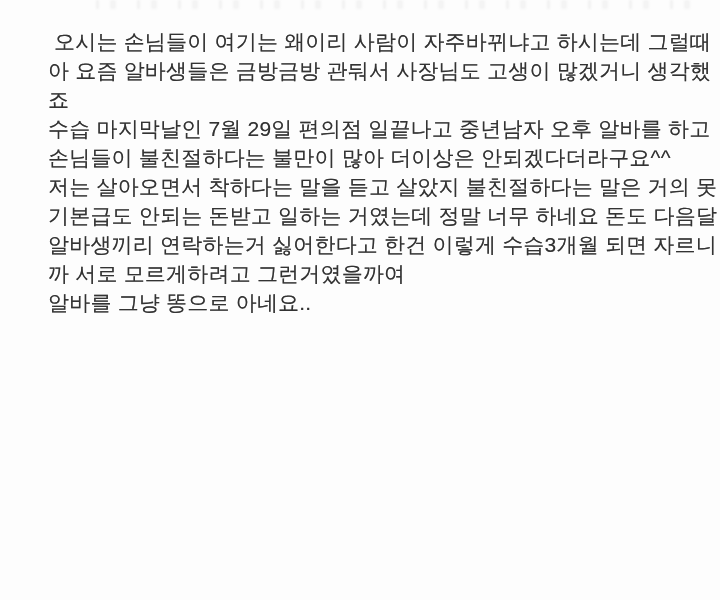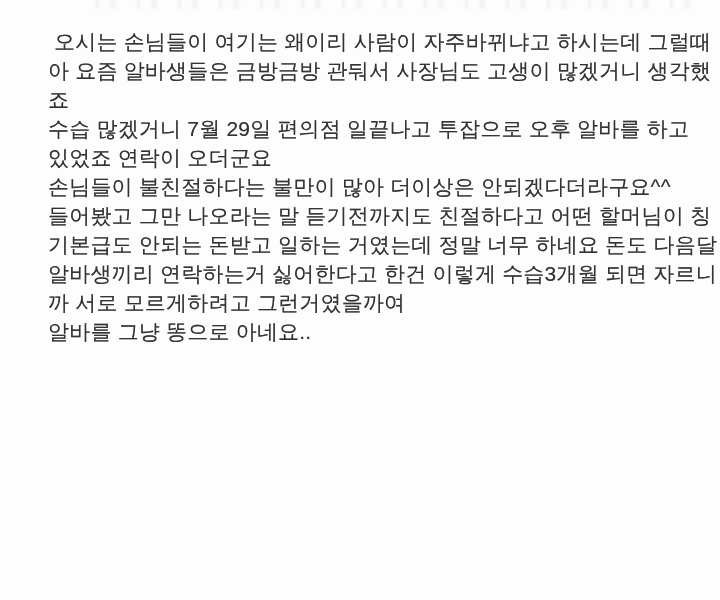--- a/index.html
+++ b/index.html
@@ -55,23 +55,22 @@
 <body>
 
 <div class="page">
 
   <div class="clipped-remnant"></div>
 
   <div class="text-block">
     <div class="line"> 오시는 손님들이 여기는 왜이리 사람이 자주바뀌냐고 하시는데 그럴때</div>
     <div class="line">아 요즘 알바생들은 금방금방 관둬서 사장님도 고생이 많겠거니 생각했</div>
     <div class="line">죠</div>
-    <div class="line">수습 많겠거니 7월 29일 편의점 일끝나고 투잡으로 오후 알바를 하고</div>
-    <div class="line">있었죠 연락이 오더군요</div>
+    <div class="line">수습 마지막날인 7월 29일 편의점 일끝나고 중년남자 오후 알바를 하고</div>
     <div class="line">손님들이 불친절하다는 불만이 많아 더이상은 안되겠다더라구요^^</div>
-    <div class="line">들어봤고 그만 나오라는 말 듣기전까지도 친절하다고 어떤 할머님이 칭</div>
+    <div class="line">저는 살아오면서 착하다는 말을 듣고 살았지 불친절하다는 말은 거의 못</div>
     <div class="line">기본급도 안되는 돈받고 일하는 거였는데 정말 너무 하네요 돈도 다음달</div>
     <div class="line">알바생끼리 연락하는거 싫어한다고 한건 이렇게 수습3개월 되면 자르니</div>
     <div class="line">까 서로 모르게하려고 그런거였을까여</div>
     <div class="line">알바를 그냥 똥으로 아네요..</div>
   </div>
 
 </div>
 
 </body></html>

